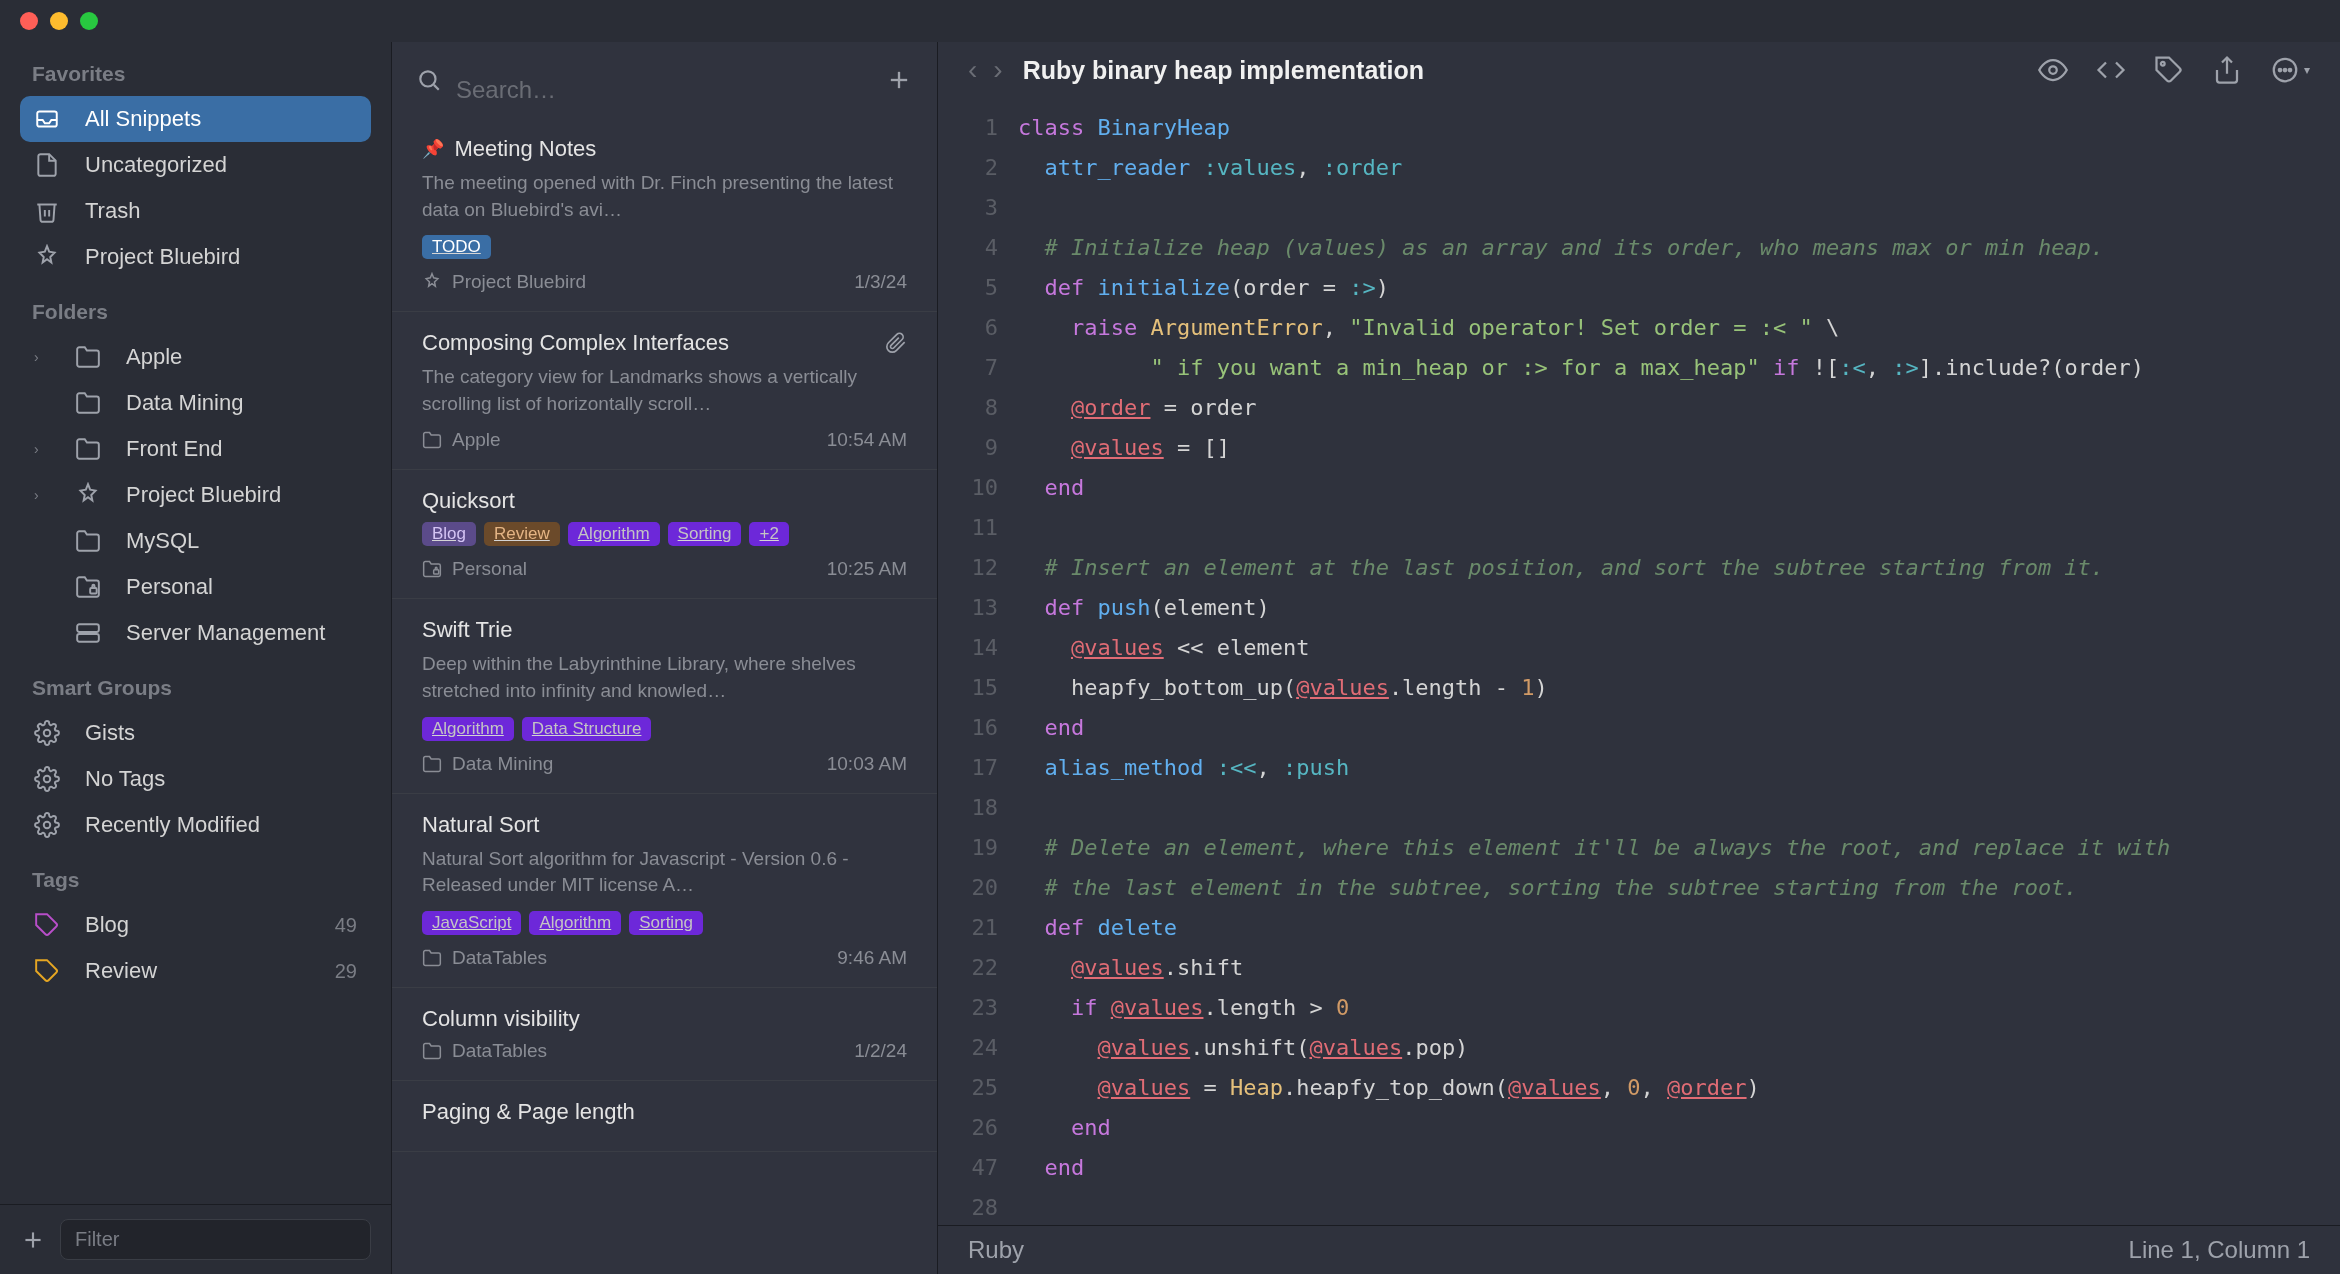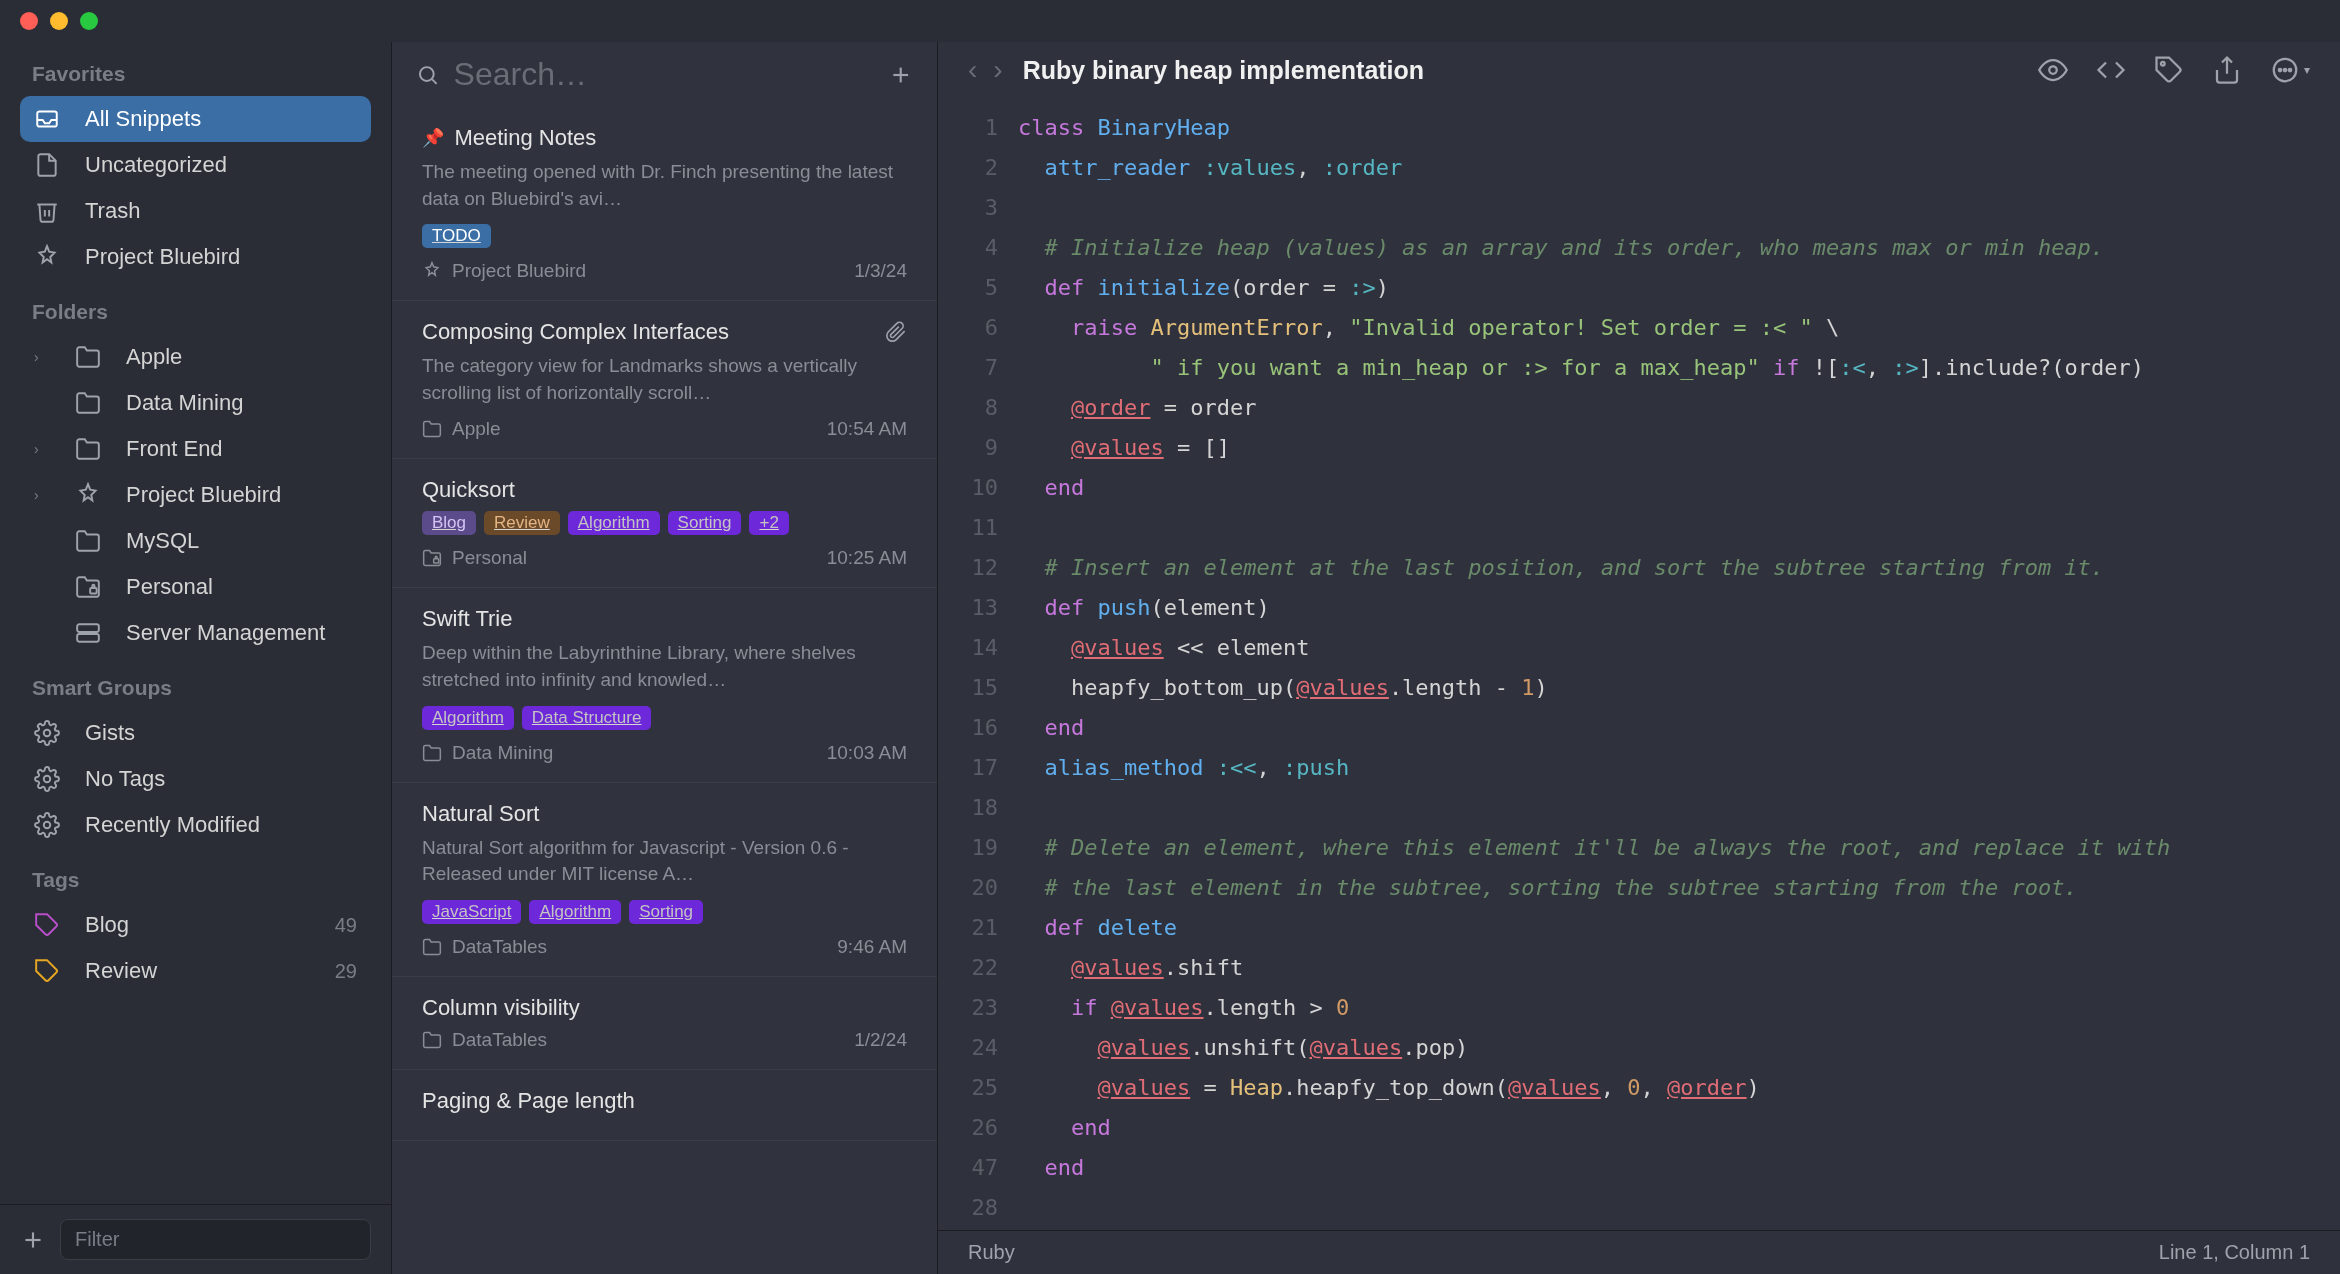--- a/index.html
+++ b/index.html
@@ -96,22 +96,23 @@
   align-items: center;
   padding: 14px 24px;
   gap: 14px;
 }
 .search-row .search-icon { color: #9ea2ab; width: 26px; height: 26px; }
 .search-input {
   flex: 1;
   background: transparent;
   border: none;
   color: #d4d4d4;
-  font-size: 32px;
+  font-size: 24px;
   outline: none;
+  margin-top: 20px;
 }
 .search-input::placeholder { color: #6a6d75; }
 .plus-btn { color: #9ea2ab; width: 28px; height: 28px; cursor: pointer; }
 
 .list-scroll { flex: 1; overflow-y: auto; }
 .snippet-item {
   padding: 18px 30px;
   border-bottom: 1px solid #3a3d45;
   cursor: pointer;
 }
@@ -189,21 +190,21 @@
 .tok-str { color: #98c379; }
 .tok-const { color: #e5c07b; }
 .tok-ivar { color: #e06c75; text-decoration: underline; }
 .tok-num { color: #d19a66; }
 .tok-def { color: #c678dd; }
 .tok-fn { color: #61afef; }
 
 .statusbar {
   display: flex;
   padding: 10px 30px;
-  font-size: 20px;
+  font-size: 24px;
   color: #9ea2ab;
   border-top: 1px solid #1a1c22;
 }
 .statusbar .lang { }
 .statusbar .pos { margin-left: auto; }
 
 svg { width: 100%; height: 100%; }
 </style>
 </head>
 <body>

